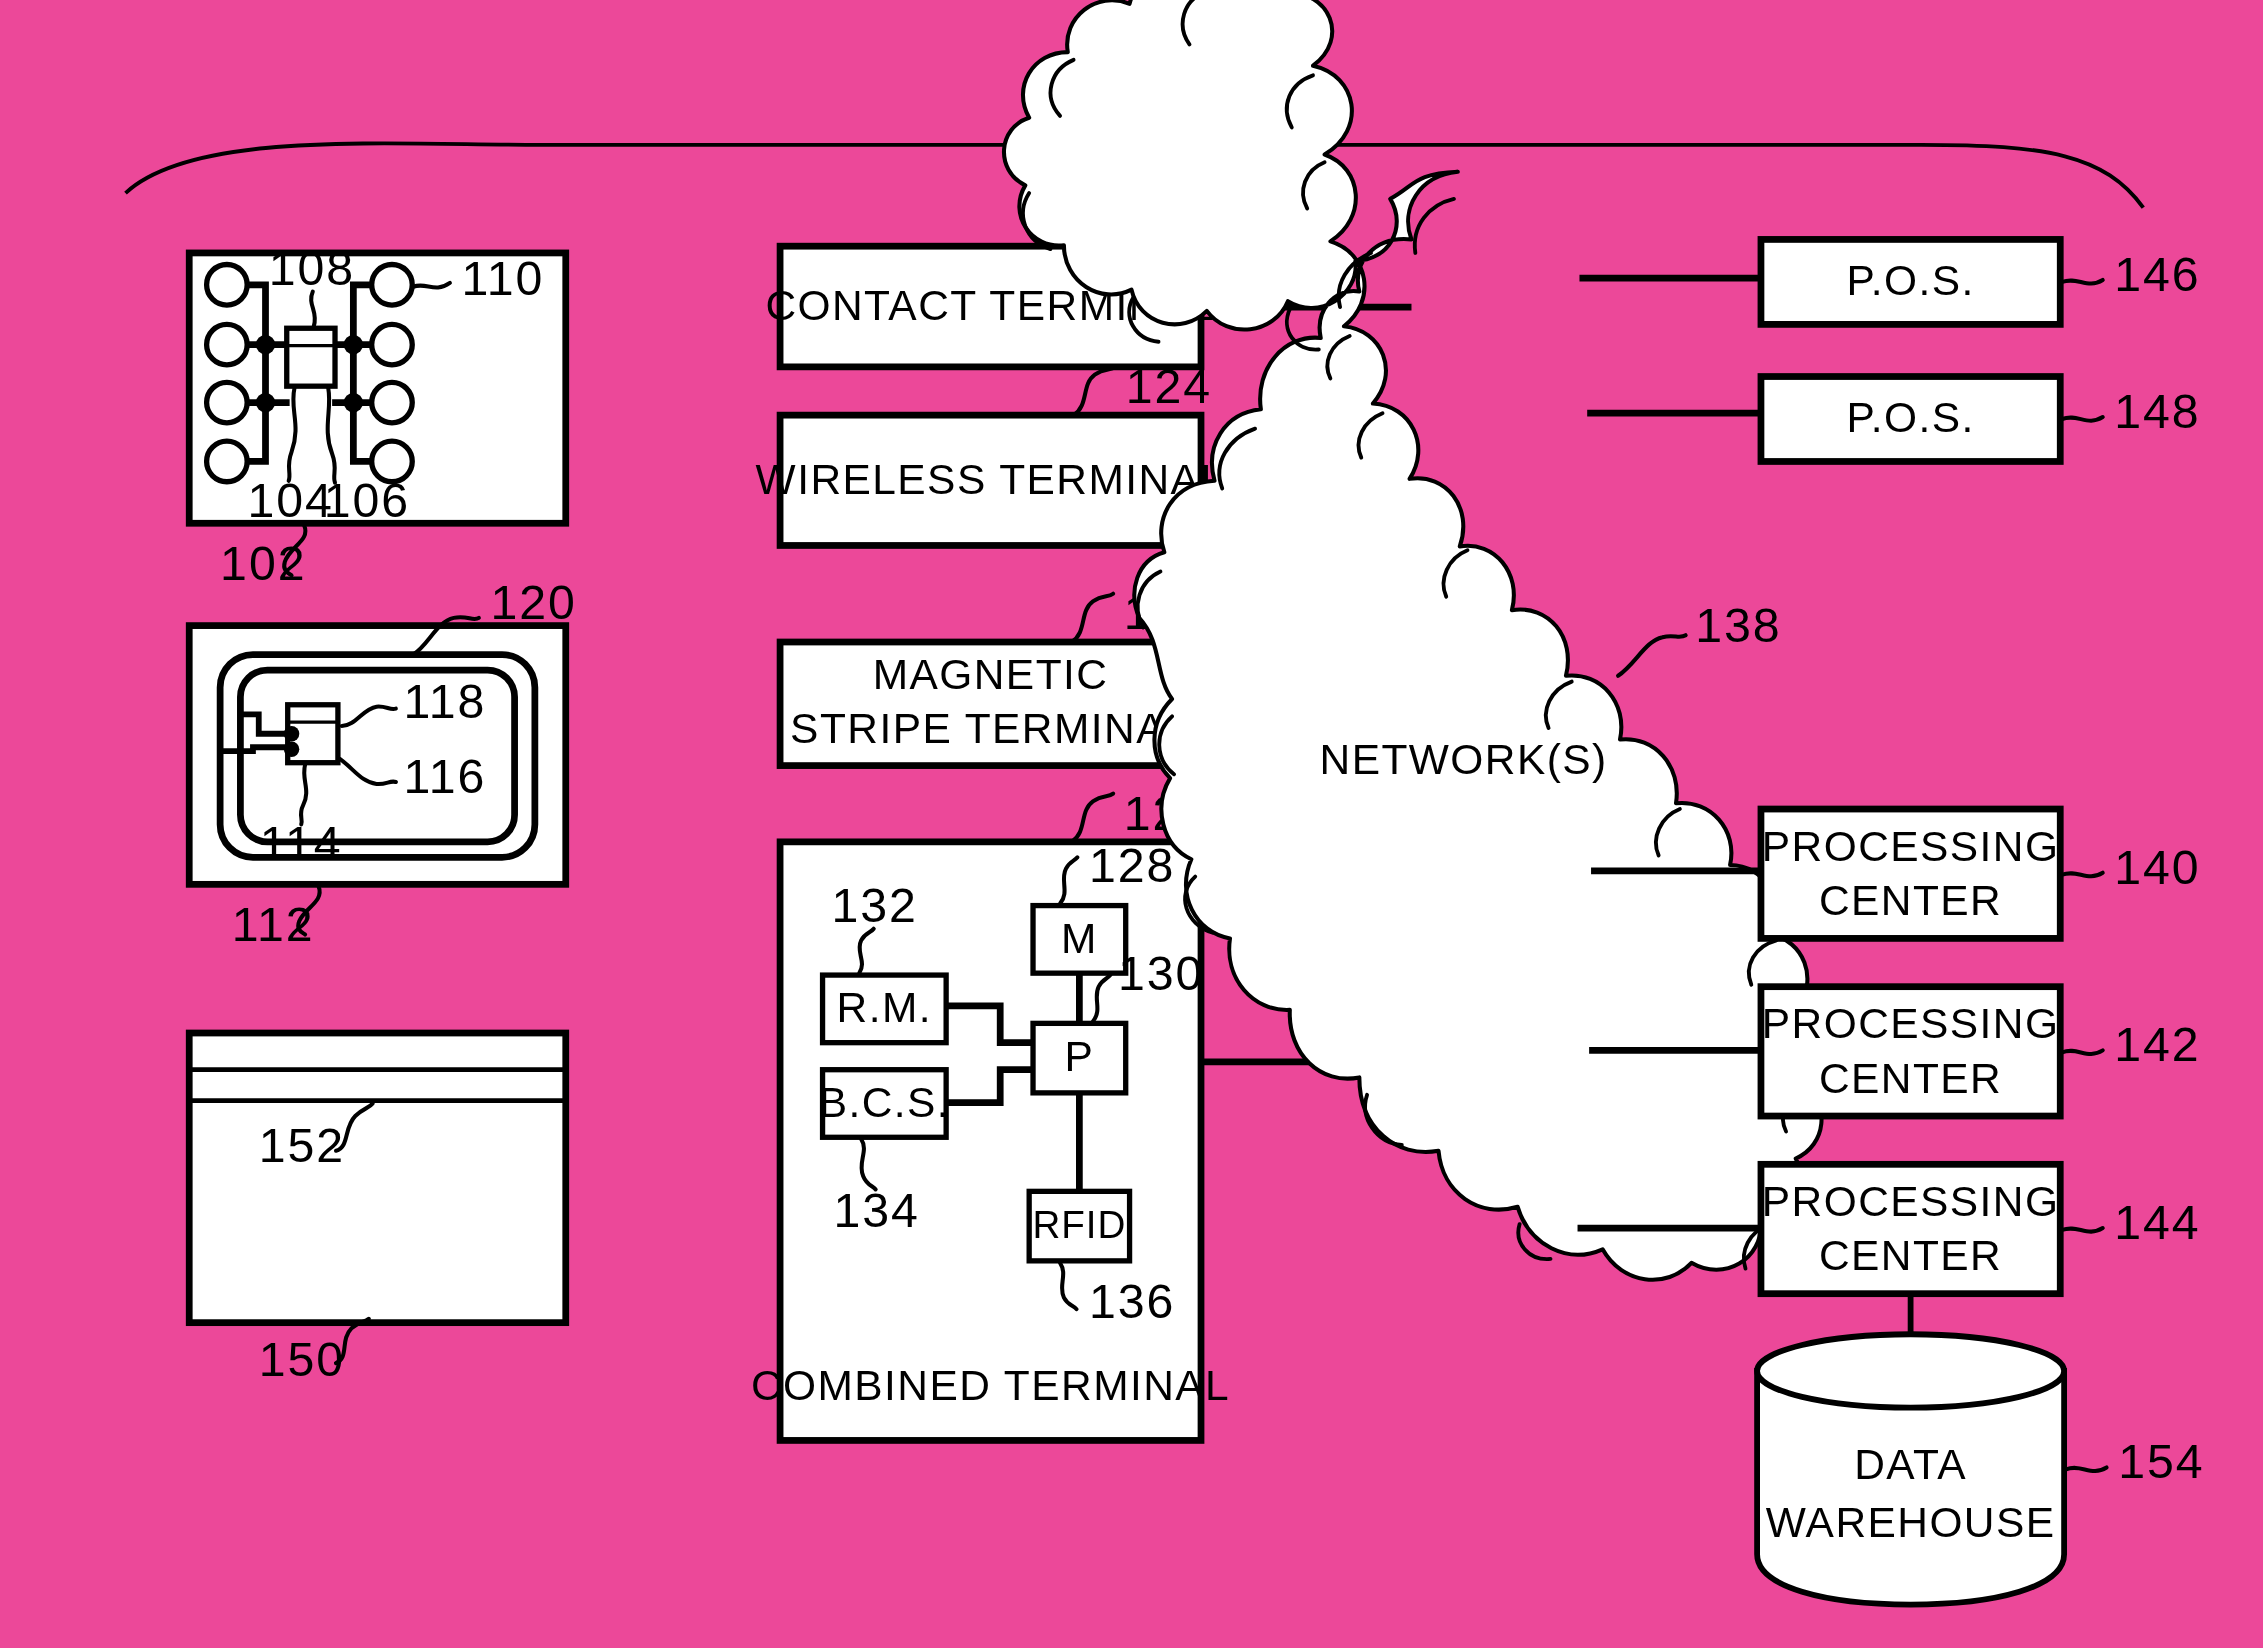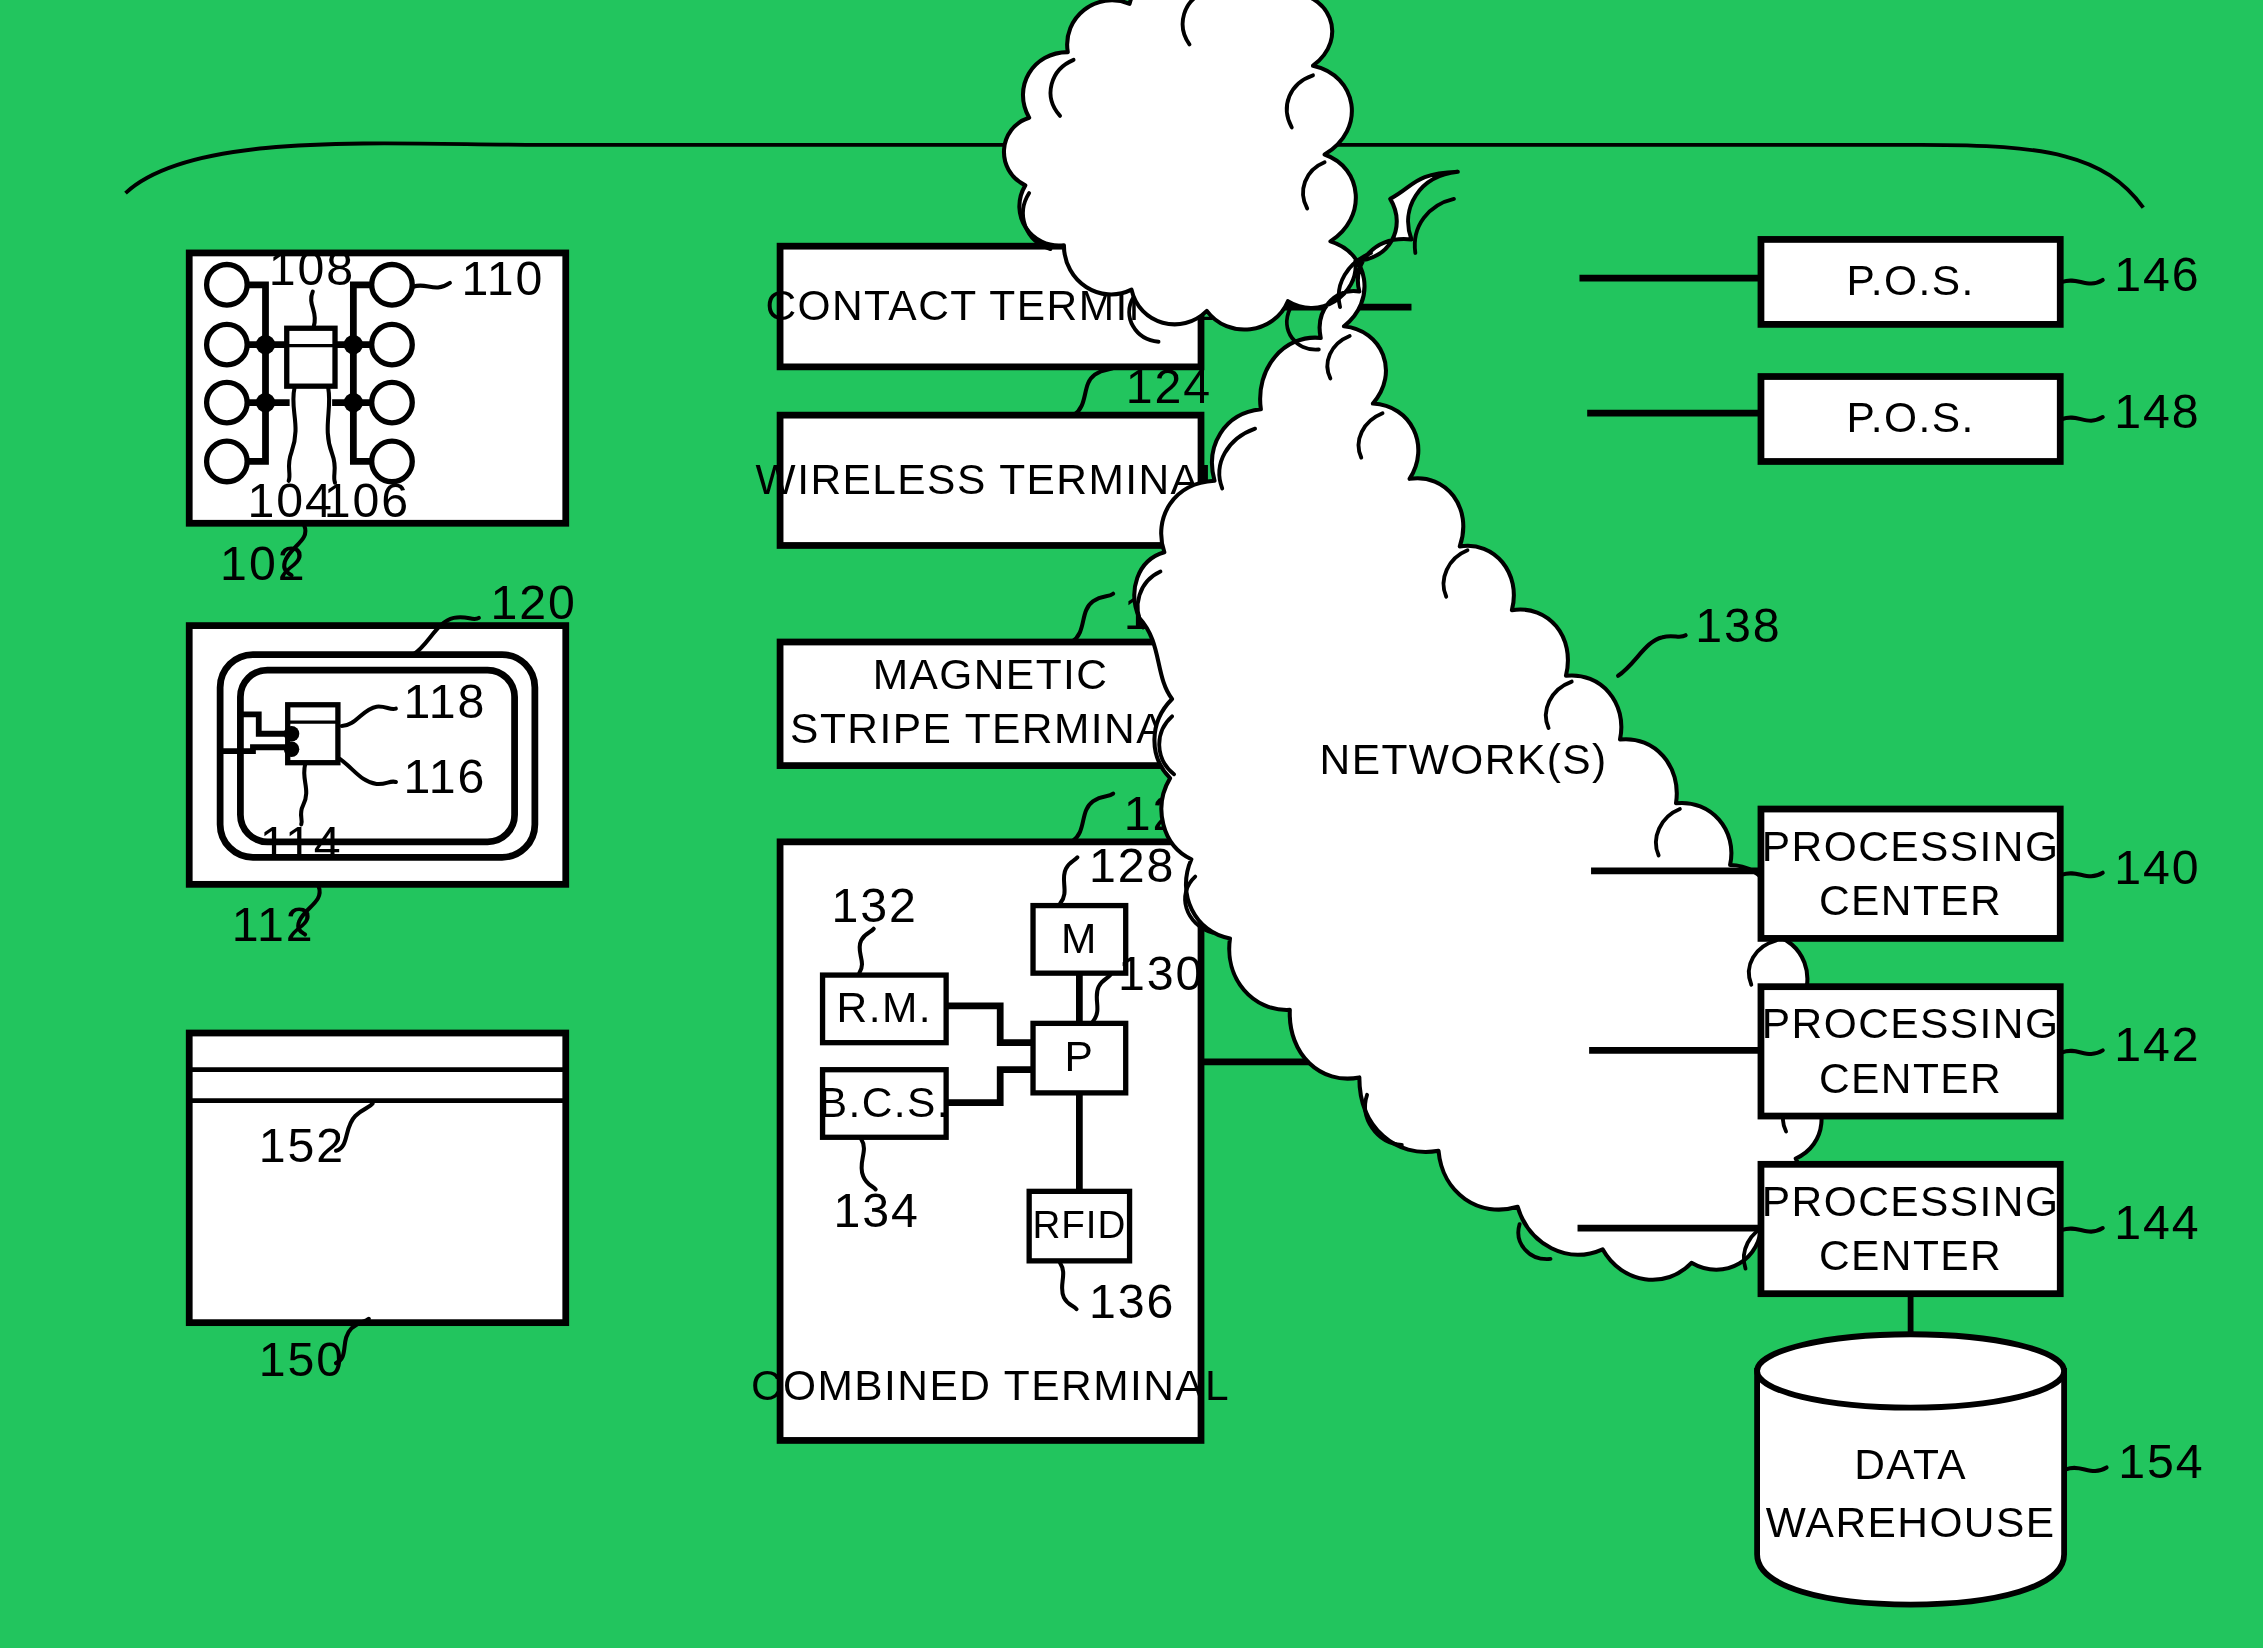--- a/index.html
+++ b/index.html
@@ -11,21 +11,21 @@
   body {
     width: 2263px;
     height: 1648px;
     overflow: hidden;
     font-family: "Liberation Sans", sans-serif;
   }
   #figure-root {
     position: relative;
     width: 2263px;
     height: 1648px;
-    background: #22c55e;
+    background: #ec4899;
   }
   svg#fig {
     position: absolute;
     top: 0;
     left: 0;
     width: 2263px;
     height: 1648px;
     display: block;
   }
   .box-fill   { fill: #ffffff; stroke: #000000; }

